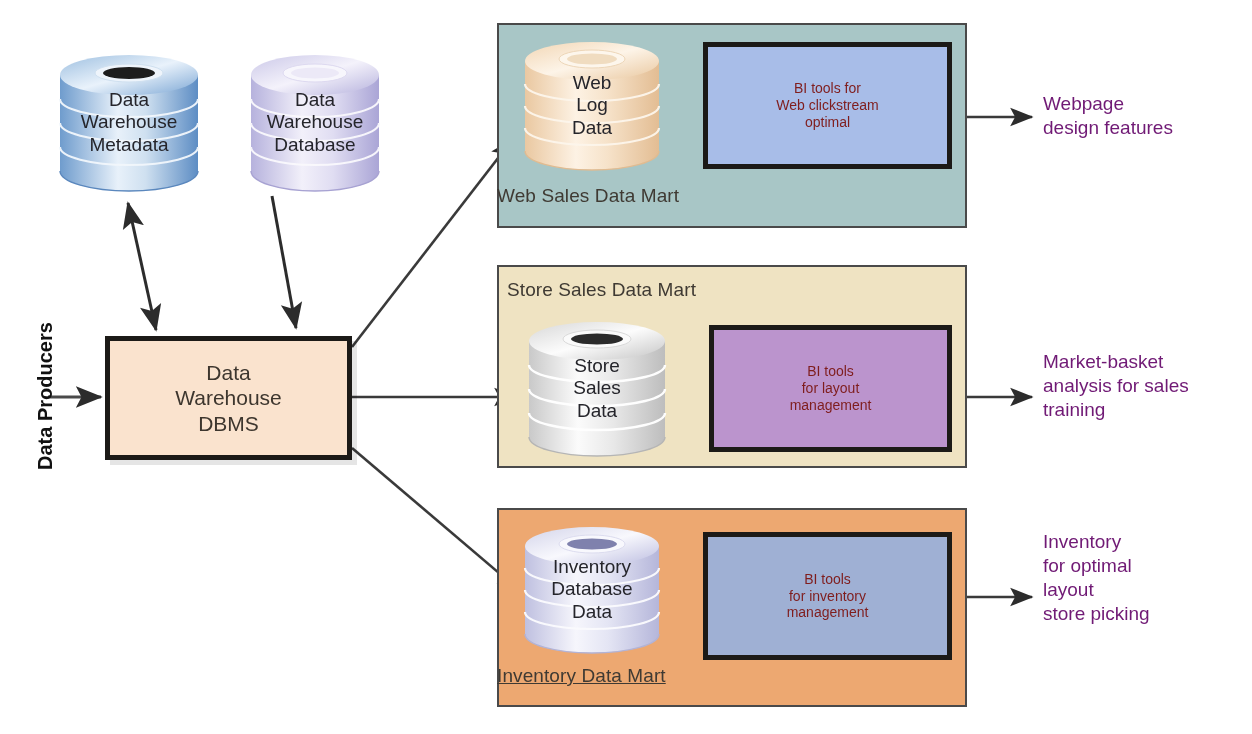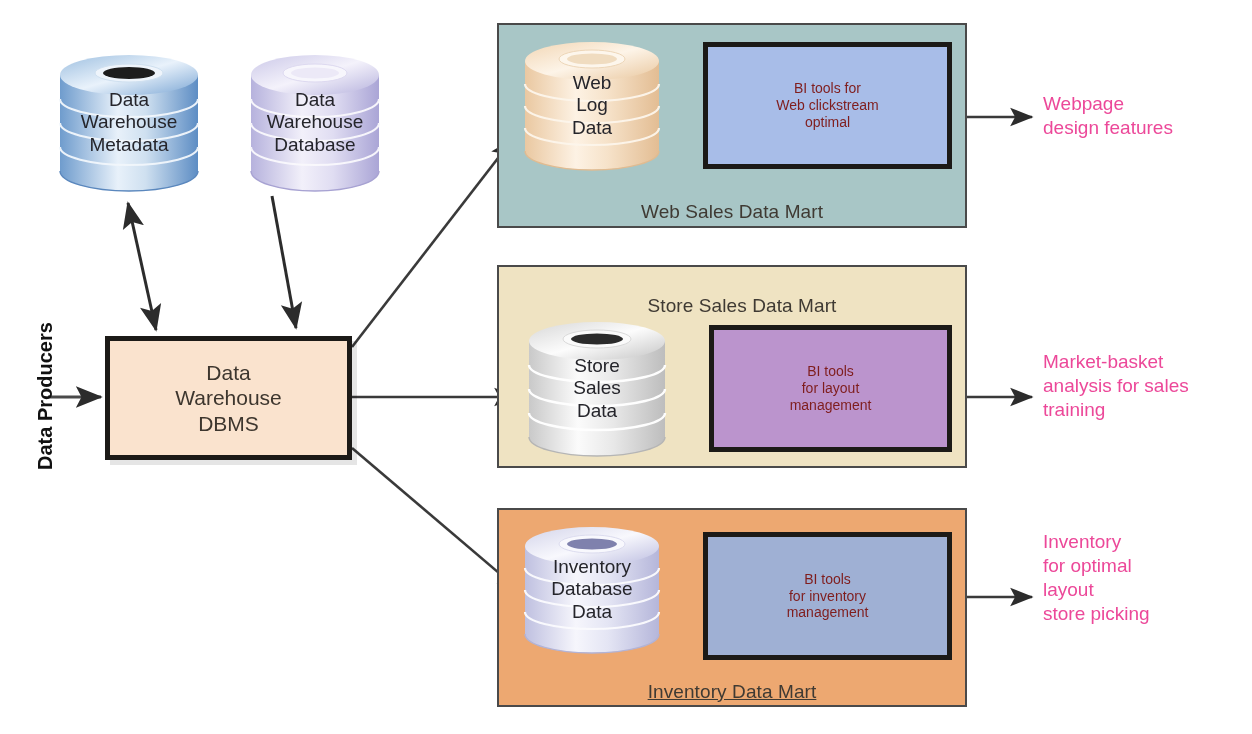--- a/index.html
+++ b/index.html
@@ -1,22 +1,22 @@
 <!DOCTYPE html>
 <html><head>
 <meta charset="utf-8">
 <style>
   html,body{margin:0;padding:0;background:#ffffff;}
   body{width:1252px;height:734px;font-family:"Liberation Sans",sans-serif;color:#3a3a3a;}
   #stage{position:relative;width:1252px;height:734px;overflow:hidden;background:#fff;}
 
   
   .mart{position:absolute;box-sizing:border-box;border:2px solid #4a4a4a;}
-  .mart-label{position:absolute;left:0;width:100%;text-align:center;
-     font-size:19px;color:#3f3a33;letter-spacing:.1px;margin-top:16px;}
+  .mart-label{position:absolute;left:0;width:100%;
+     font-size:19px;color:#3f3a33;letter-spacing:.1px;}
 
   
   .pbox{position:absolute;box-sizing:border-box;border:5px solid #1c1a17;
     display:flex;align-items:center;justify-content:center;text-align:center;
     font-size:14px;line-height:1.2;color:#7f1d1d;}
   .dbms{position:absolute;box-sizing:border-box;border:5px solid #1c1a17;
     background:#fae3ce;display:flex;align-items:center;justify-content:center;
     text-align:center;font-size:21px;line-height:1.22;color:#3d362e;
     box-shadow:5px 5px 0 rgba(0,0,0,.10);}
 
@@ -25,21 +25,21 @@
   .cyl .cyl-label{position:absolute;left:0;width:100%;top:50%;
     transform:translateY(-50%);text-align:center;font-size:19px;line-height:1.18;
     color:#25252b;z-index:6;pointer-events:none;}
   .cyl svg{display:block;}
 
   
   .vcap{position:absolute;font-weight:bold;font-size:20px;color:#111;
     transform-origin:left top;white-space:nowrap;}
 
   
-  .outcap{position:absolute;font-size:19px;line-height:1.26;color:#ec4899;}
+  .outcap{position:absolute;font-size:19px;line-height:1.26;color:#701a75;}
 
   svg.links{position:absolute;left:0;top:0;width:1252px;height:734px;
      pointer-events:none;overflow:visible;}
 </style>
 </head>
 <body>
 
 <div id="stage">
 
   <svg class="links" viewBox="0 0 1252 734">

